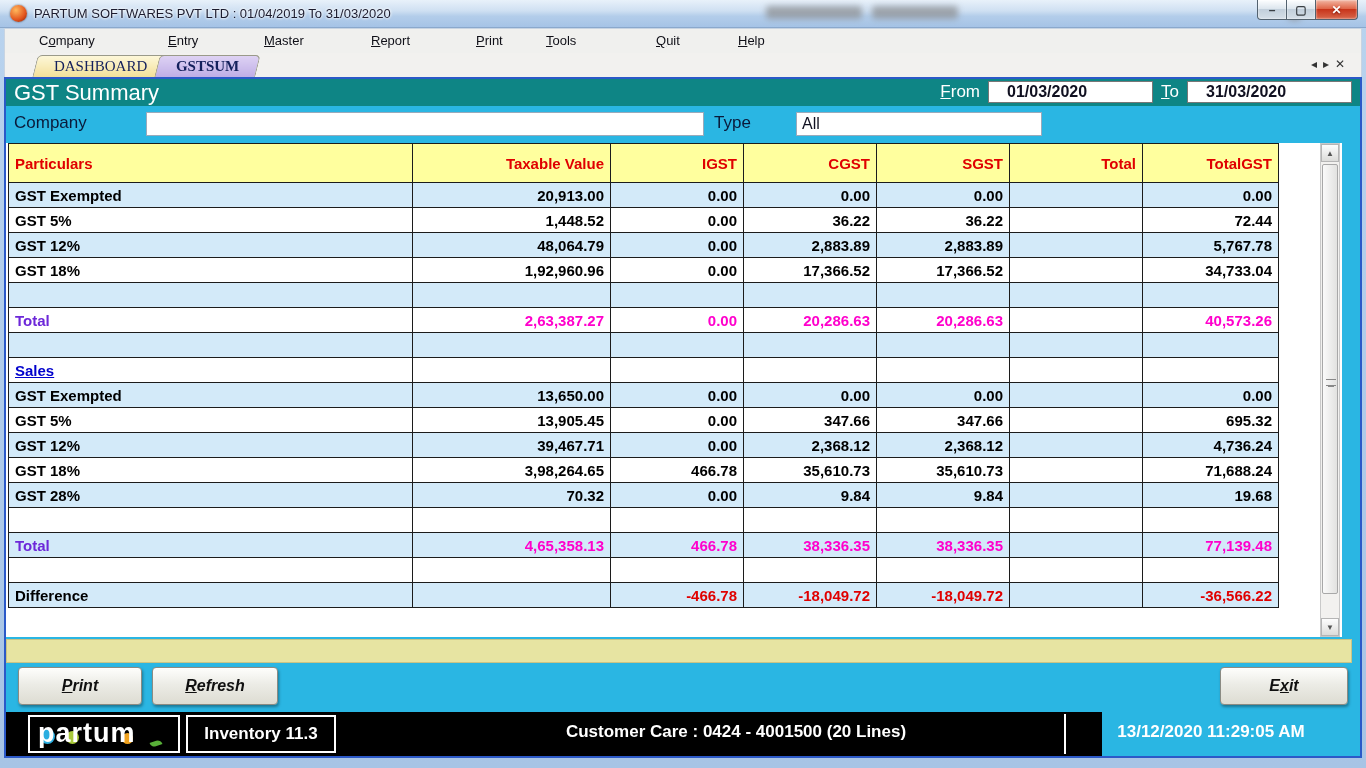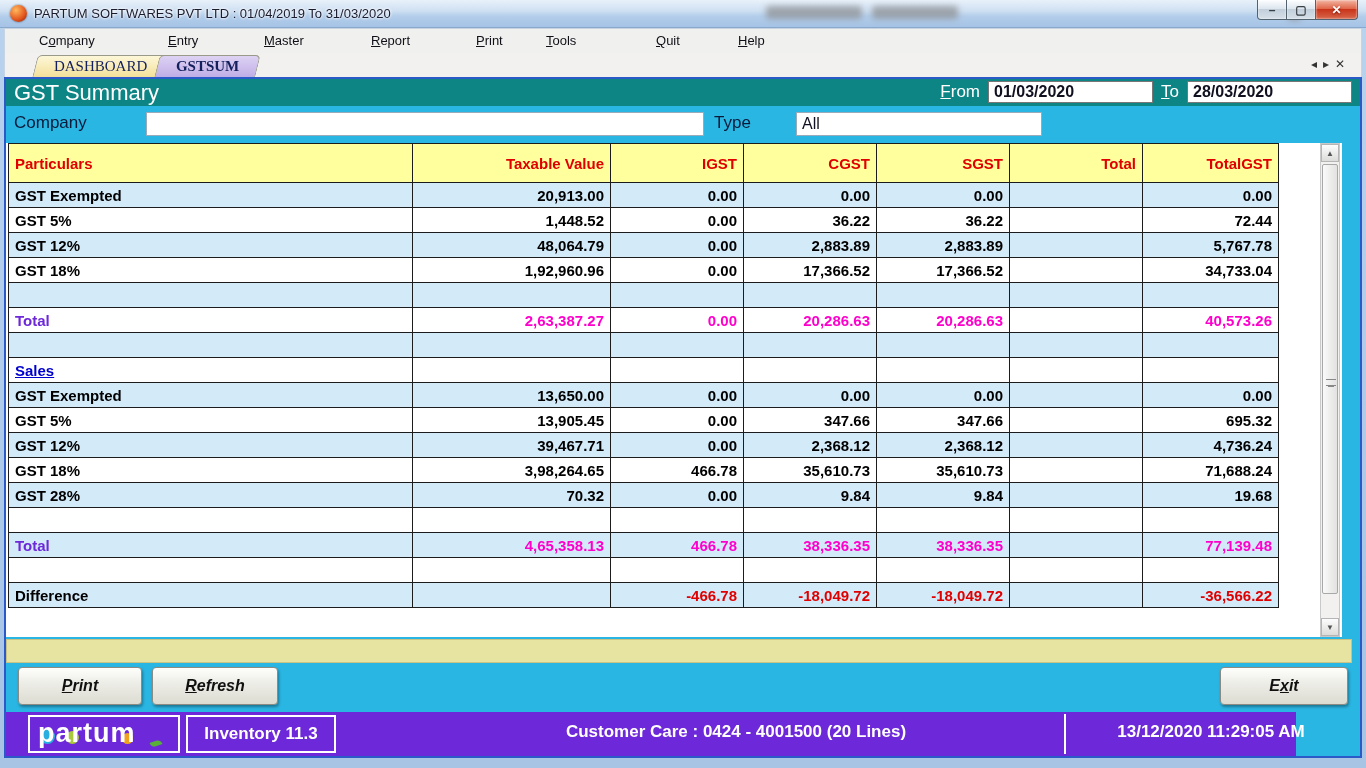--- a/index.html
+++ b/index.html
@@ -57,21 +57,21 @@
   .content { left:4px; top:77px; width:1358px; height:681px;
     border:2px solid #2b59c8; background:#2ab6e3; }
 
   .tealbar { left:6px; top:79px; width:1354px; height:27px; background:#0e8585;
     display:flex; align-items:center; }
   .report-title { color:#fff; font-size:22px; margin-left:8px; }
   .range { position:absolute; right:8px; top:2px; display:flex; align-items:center; }
   .range .lbl { color:#fff; font-size:17px; margin:0 8px; }
   .range .lbl u { text-decoration:underline; }
   .dateinput { width:165px; height:22px; background:#fff; border:1px solid #777;
-    font-weight:bold; font-size:16px; color:#101020; padding:0 5px; line-height:20px; }
+    font-weight:bold; font-size:16px; color:#101020; padding:0 18px; line-height:20px; }
 
   .filterband { left:6px; top:106px; width:1354px; height:37px; background:#2ab6e3; }
   .flabel { position:absolute; top:7px; font-size:17px; color:#0a1a3a; }
   .textinput { position:absolute; top:6px; height:24px; background:#fff;
     border:1px solid #9ab; font-size:16px; color:#101020; padding:0 5px; line-height:22px; }
 
   
   .tablezone { left:6px; top:143px; width:1336px; height:494px; background:#fff; }
   .rightstrip { left:1342px; top:143px; width:18px; height:494px; background:#2ab6e3; }
   table.gst { border-collapse:collapse; table-layout:fixed; width:1270px;
@@ -113,21 +113,21 @@
     border-radius:4px; background:linear-gradient(#fefefc,#ecece6 45%,#dddcd2);
     box-shadow:inset 0 1px 0 #fff, 1px 2px 3px rgba(0,0,0,.35);
     display:flex; align-items:center; justify-content:center;
     font-weight:bold; font-style:italic; font-size:16px; color:#101010; cursor:pointer; }
   .btn u { text-decoration:underline; }
   .btn-print { left:12px; width:124px; }
   .btn-refresh { left:146px; width:126px; }
   .btn-exit { left:1214px; width:128px; }
 
   
-  .footer { left:6px; top:712px; width:1290px; height:44px; background:#6d28d9;
+  .footer { left:6px; top:712px; width:1096px; height:44px; background:#000000;
     color:#fff; }
   .logobox { position:absolute; left:22px; top:3px; width:152px; height:38px;
     border:2px solid #fff; }
   .logo { position:absolute; left:8px; top:1px; font-weight:bold; font-size:27px;
     letter-spacing:1px; color:#fff; z-index:1; }
   .ldot { position:absolute; border-radius:50%; z-index:0; }
   .ldot.c1 { left:10px; top:12px; width:15px; height:15px; background:#2aaee0; }
   .ldot.c2 { left:36px; top:14px; width:13px; height:13px; background:#a9c93b; }
   .ldot.c3 { left:92px; top:16px; width:11px; height:11px; background:#f0a21e; }
   .leaf { position:absolute; left:120px; top:24px; width:12px; height:5px;
@@ -179,21 +179,21 @@
 </div>
 
 <div class="abs content"></div>
 
 <div class="abs tealbar">
   <span class="report-title">GST Summary</span>
   <span class="range">
     <span class="lbl"><span></span><u>F</u><span>rom</span></span>
     <span class="dateinput">01/03/2020</span>
     <span class="lbl"><span></span><u>T</u><span>o</span></span>
-    <span class="dateinput">28/03/2020</span>
+    <span class="dateinput">31/03/2020</span>
   </span>
 </div>
 
 <div class="abs filterband">
   <span class="flabel" style="left:8px">Company</span>
   <span class="textinput" style="left:140px; width:558px"></span>
   <span class="flabel" style="left:708px">Type</span>
   <span class="textinput" style="left:790px; width:246px">All</span>
 </div>
 

